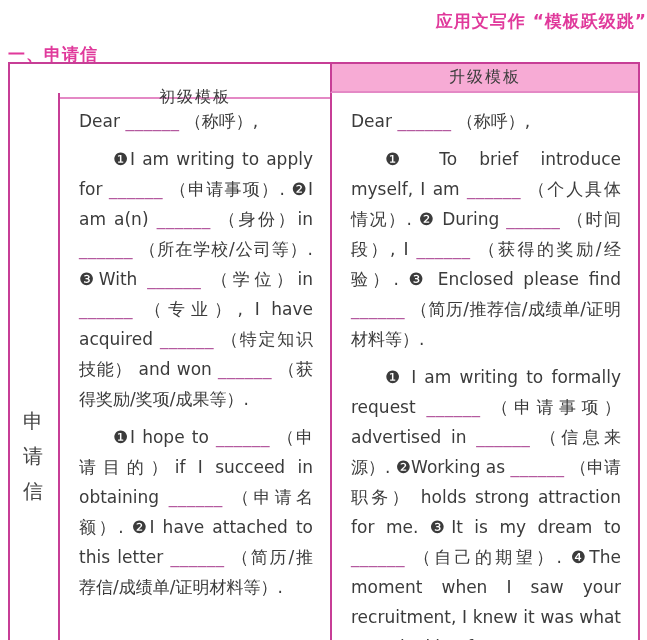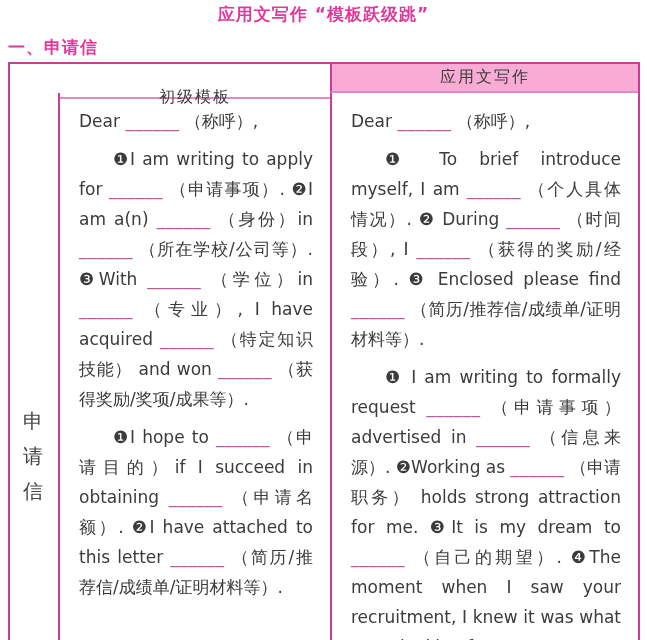--- a/index.html
+++ b/index.html
@@ -15,25 +15,25 @@
   .page {
     position: relative;
     width: 647px;
     height: 640px;
     overflow: hidden;
     background: #ffffff;
     font-family: "DejaVu Sans", "Liberation Sans", sans-serif;
     color: var(--body-text);
   }
   .page-title {
-    text-align: center;
+    text-align: right;
     font-size: 17px;
     font-weight: bold;
     color: var(--accent-pink);
-    padding-top: 3px;
+    padding-top: 10px;
     letter-spacing: 1px;
   }
   .section-heading {
     font-size: 17px;
     font-weight: bold;
     color: var(--accent-pink);
     margin: 10px 7px 7px 8px;
     letter-spacing: 1px;
   }
   .tpl-table {
@@ -103,21 +103,21 @@
   <div class="section-heading">一、申请信</div>
 
   <div class="tpl-table">
 
     <div class="label-cell">
       <span class="row-label">申请信</span>
     </div>
 
     <div class="header-cell col-basic">初级模板</div>
 
-    <div class="header-cell col-upgraded">应用文写作</div>
+    <div class="header-cell col-upgraded">升级模板</div>
 
     <div class="content-cell col-basic">
         <p>Dear <span class="blank">______</span> （称呼）,</p>
         <p>❶I am writing to apply for <span class="blank">______</span> （申请事项）. ❷I am a(n) <span class="blank">______</span> （身份）in <span class="blank">______</span> （所在学校/公司等）. ❸With <span class="blank">______</span> （学位）in <span class="blank">______</span> （专业）, I have acquired <span class="blank">______</span> （特定知识技能） and won <span class="blank">______</span> （获得奖励/奖项/成果等）.</p>
         <p>❶I hope to <span class="blank">______</span> （申请目的）if I succeed in obtaining <span class="blank">______</span> （申请名额）. ❷I have attached to this letter <span class="blank">______</span> （简历/推荐信/成绩单/证明材料等）.</p>
       </div>
 
     <div class="content-cell col-upgraded">
         <p>Dear <span class="blank">______</span> （称呼）,</p>
         <p>❶ To brief introduce myself, I am <span class="blank">______</span> （个人具体情况）. ❷ During <span class="blank">______</span> （时间段）, I <span class="blank">______</span> （获得的奖励/经验）. ❸ Enclosed please find <span class="blank">______</span> （简历/推荐信/成绩单/证明材料等）.</p>

